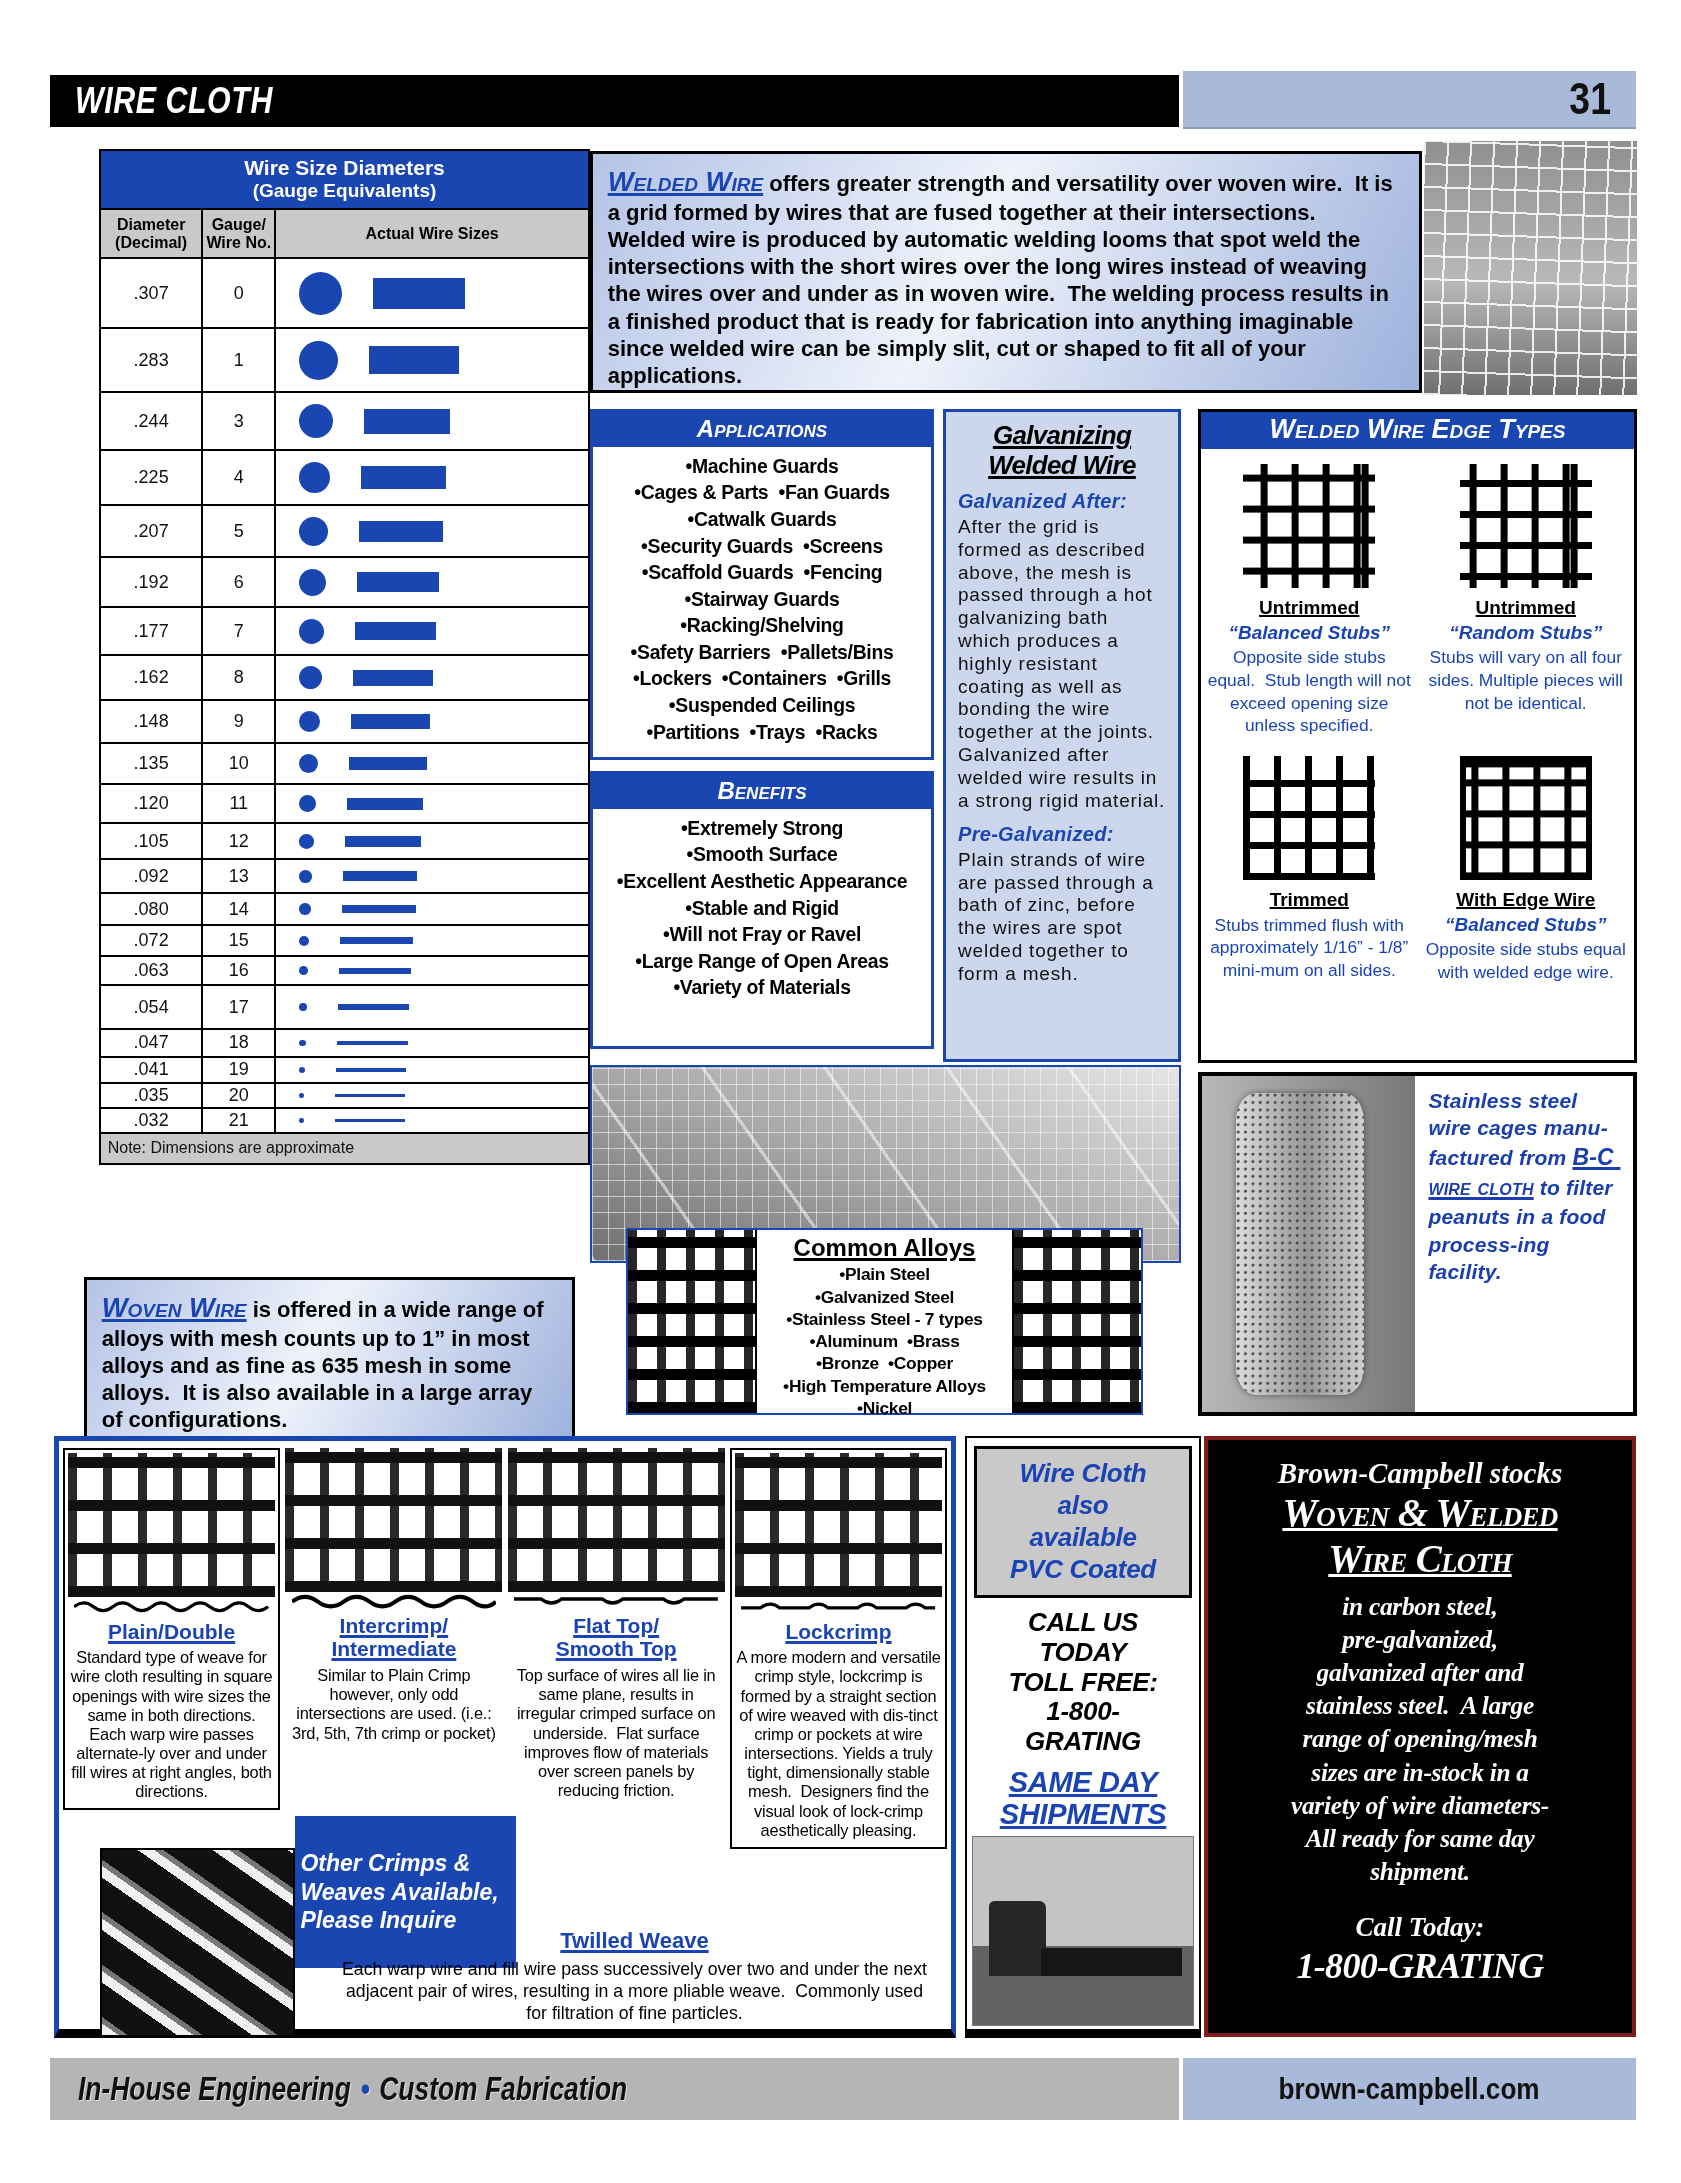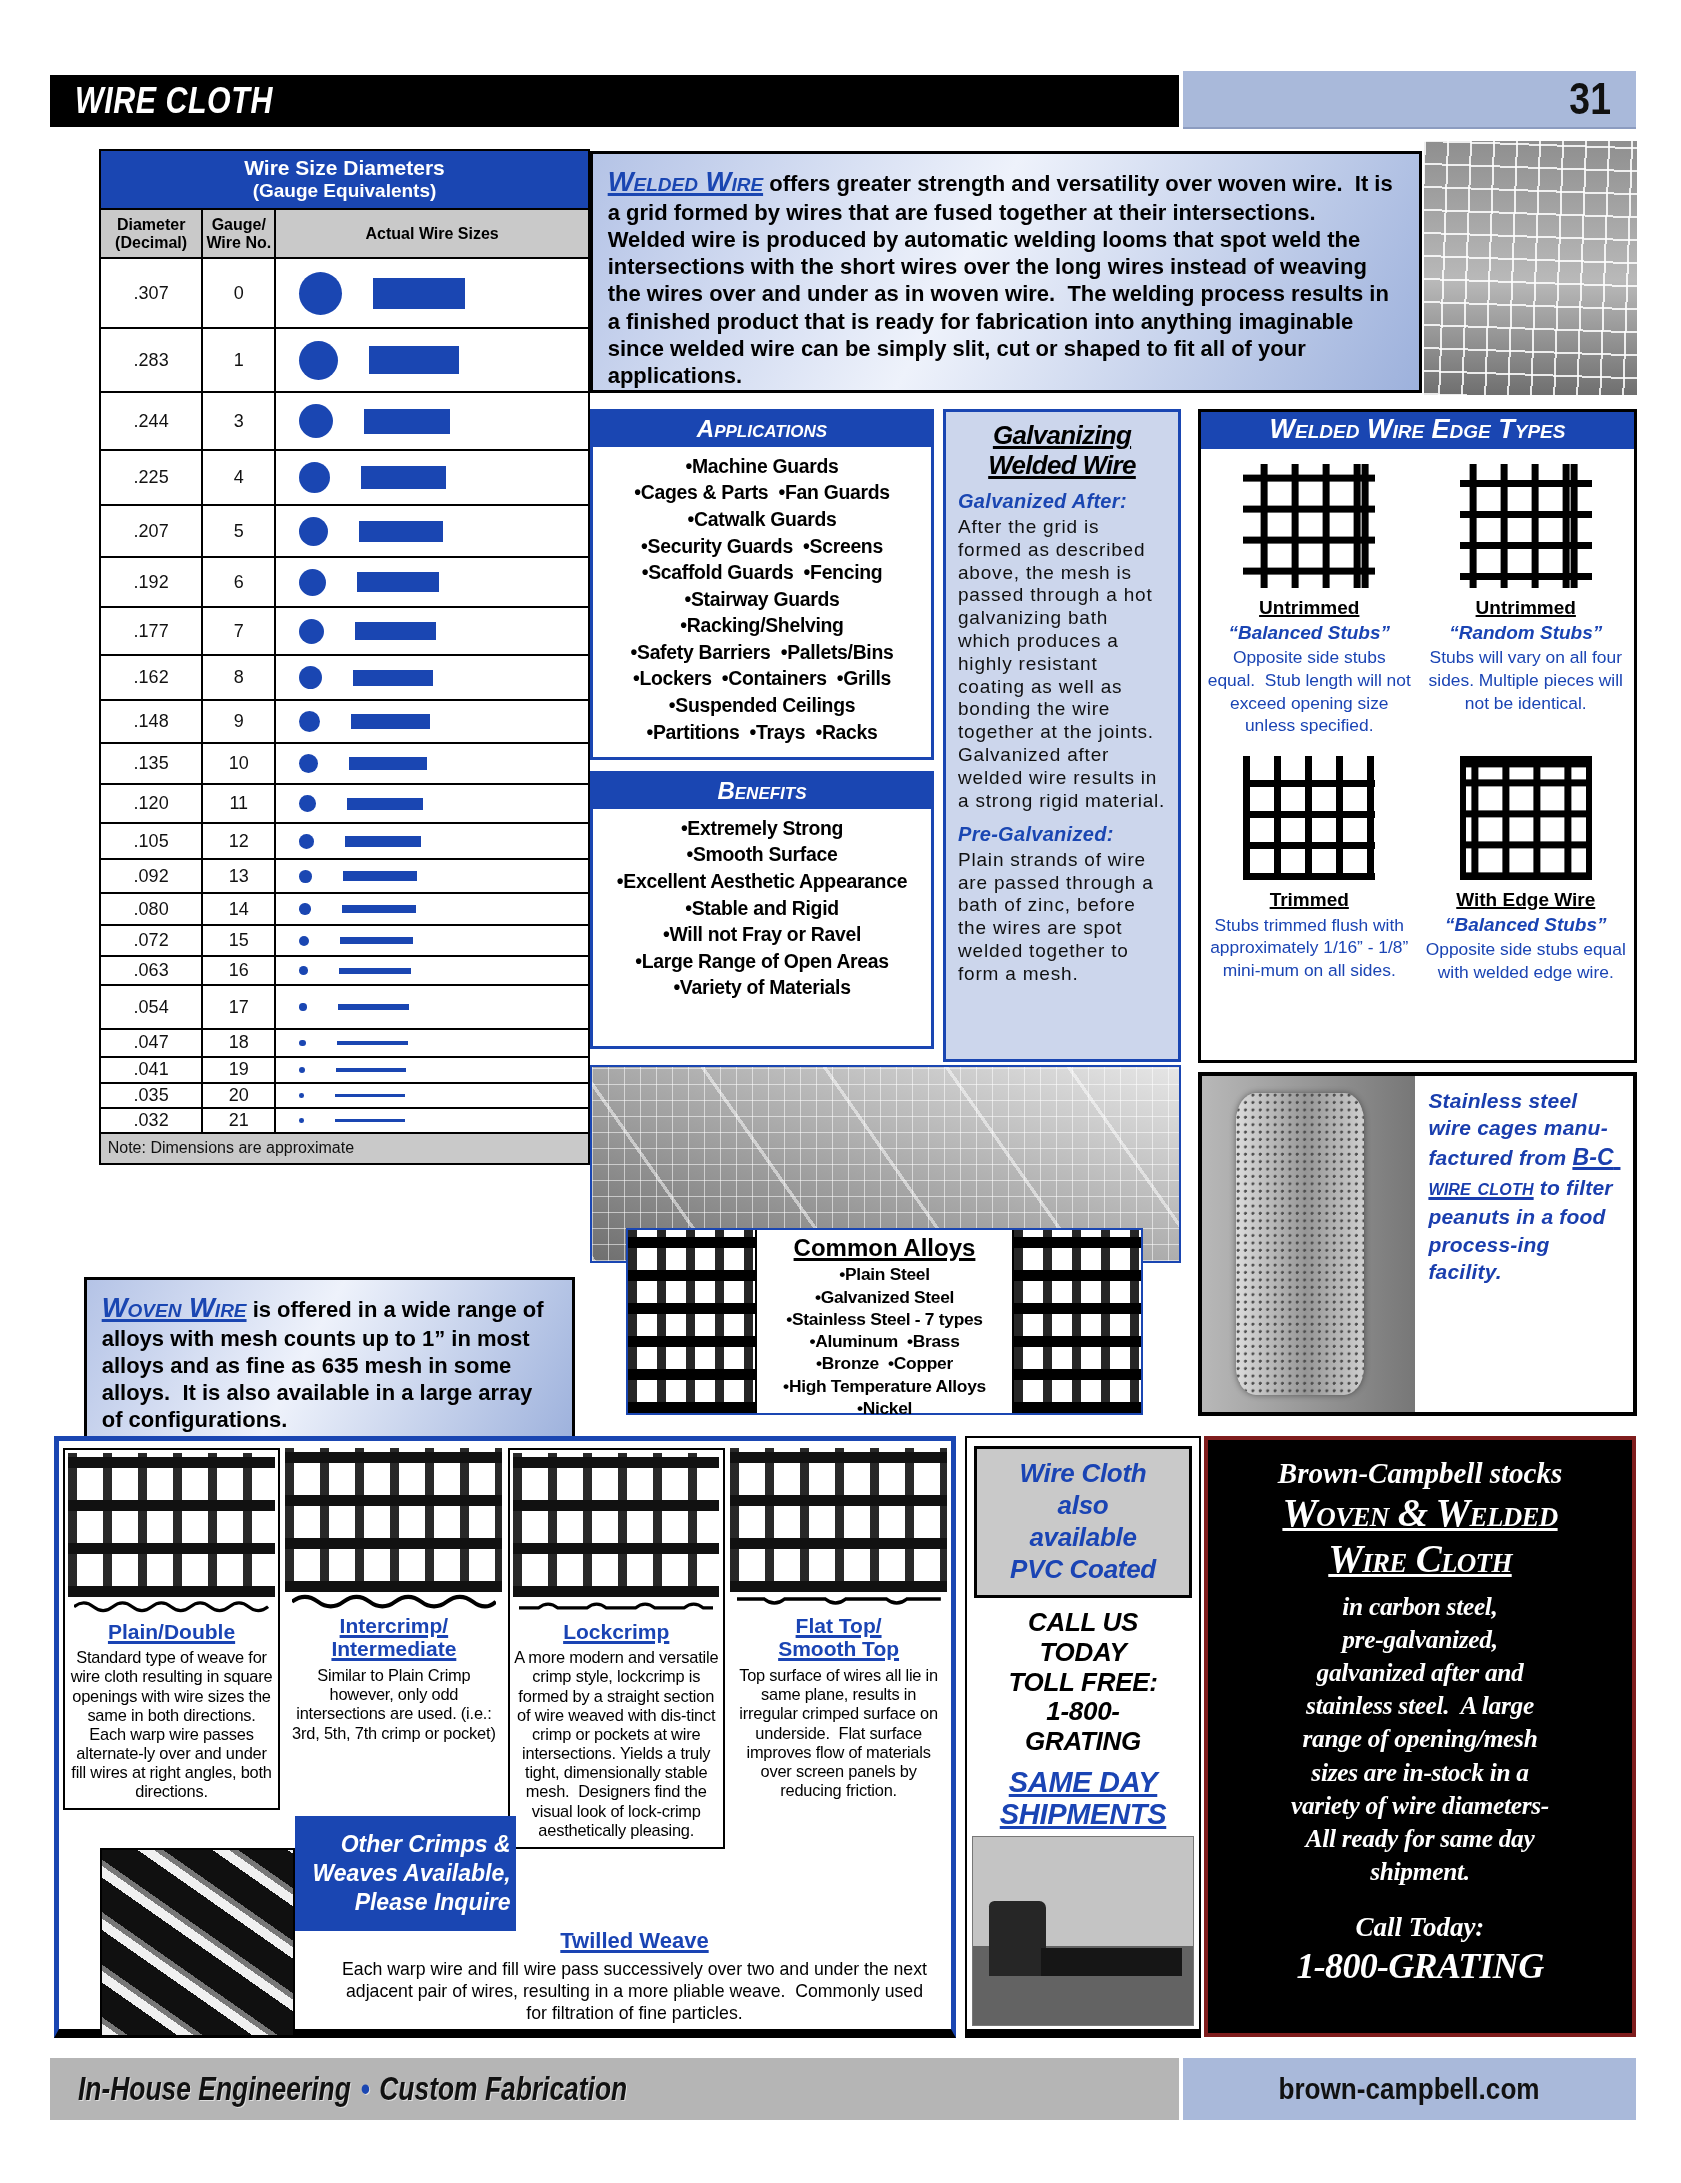--- a/index.html
+++ b/index.html
@@ -108,21 +108,21 @@
   .crimps-hd { background:#1a46b2; color:#fff; text-align:center; font-variant:small-caps; font-style:italic; font-weight:bold; font-size:30px; padding:1.3px 0 5.4px; }
   .ccols { display:flex; gap:5.4px; padding:6.7px 4px 0; align-items:flex-start; }
   .ccol { width:25%; text-align:center; }
   .ccol.boxed { border:2px solid #000; padding:3.3px 3.3px 6.7px; background:#fff; }
   .cmesh { height:144px; margin-bottom:1.3px;
     background-image:repeating-linear-gradient(0deg,#111 0 11.4px,transparent 11.4px 43px),
                      repeating-linear-gradient(90deg,rgba(17,17,17,.9) 0 8.7px,transparent 8.7px 35px); }
   .wave { display:block; width:94%; height:17.4px; margin:0 auto 4px; }
   .cname { color:#1a44b4; font-size:21px; font-weight:bold; text-decoration:underline; text-decoration-thickness:2.7px; line-height:1.1; white-space:pre-line; }
   .ctext { font-size:16.4px; color:#000; line-height:1.17; letter-spacing:-0.2px; margin-top:5.4px; white-space:pre-wrap; }
-  .other-box { left:236px; top:375px; width:221px; height:115px; background:#1a46b2; color:#fff; font-size:23px; font-weight:bold; font-style:italic; text-align:right; display:flex; align-items:center; justify-content:center; line-height:1.25; padding:5.4px; }
+  .other-box { left:236px; top:375px; width:221px; height:152px; background:#1a46b2; color:#fff; font-size:23px; font-weight:bold; font-style:italic; text-align:left; display:flex; align-items:center; justify-content:center; line-height:1.25; padding:5.4px; }
   .twilled { left:281px; top:487px; width:589px; text-align:center; }
   .twilled-title { color:#1a44b4; font-size:22px; font-weight:bold; text-decoration:underline; text-decoration-thickness:2.7px; }
   .twilled-text { font-size:17.7px; color:#000; line-height:1.25; margin-top:4px; white-space:pre-wrap; }
 
   
   .pvc-col { left:965px; top:1436px; width:236px; height:602px; border:2.7px solid #000; border-bottom:9.4px solid #000; background:#fff; }
   .pvc-box { margin:8px 6.7px 0; border:3.3px solid #000; background:#c9c9c9; color:#1a44b4; font-size:26px; font-weight:bold; font-style:italic; text-align:center; line-height:1.22; padding:9.4px 2.7px; white-space:pre-line; letter-spacing:-0.3px; }
   .call { margin-top:10.7px; text-align:center; color:#000; font-size:26px; font-weight:bold; font-style:italic; line-height:1.14; white-space:pre-line; letter-spacing:-0.3px; }
   .same-day { margin-top:9.4px; text-align:center; color:#1a44b4; font-size:29px; font-weight:bold; font-style:italic; line-height:1.12; white-space:pre-line; text-decoration:underline; text-decoration-thickness:2.7px; letter-spacing:-0.3px; }
 
@@ -447,36 +447,36 @@
       </div>
       <div class="ccol">
         <div class="cmesh" style="background-size:auto, 115% 100%;"></div>
         <svg class="wave" viewBox="0 0 300 24">
             <path d="M0 12 Q19 -2 38 12 T76 12 T114 12 T152 12 T190 12 T228 12 T266 12 T300 12" fill="none" stroke="#000" stroke-width="6"></path>
           </svg>
         <div class="cname">Intercrimp/
 Intermediate</div>
         <div class="ctext">Similar to Plain Crimp however, only odd intersections are used. (i.e.: 3rd, 5th, 7th crimp or pocket)</div>
       </div>
-      <div class="ccol boxed">
-        <div class="cmesh"></div>
-        <svg class="wave" viewBox="0 0 300 24">
-            <path d="M0 14 L30 14 Q45 2 60 14 L105 14 Q120 2 135 14 L180 14 Q195 2 210 14 L255 14 Q270 2 285 14 L300 14" fill="none" stroke="#000" stroke-width="5"></path>
-          </svg>
-        <div class="cname">Lockcrimp</div>
-        <div class="ctext">A more modern and versatile crimp style, lockcrimp is formed by a straight section of wire weaved with dis-tinct crimp or pockets at wire intersections. Yields a truly tight, dimensionally stable mesh.  Designers find the visual look of lock-crimp aesthetically pleasing.</div>
-      </div>
       <div class="ccol">
         <div class="cmesh" style="background-size:auto, 120% 100%;"></div>
         <svg class="wave" viewBox="0 0 300 24">
             <path d="M0 8 L40 8 Q55 20 70 8 L130 8 Q145 20 160 8 L220 8 Q235 20 250 8 L300 8" fill="none" stroke="#000" stroke-width="5"></path>
           </svg>
         <div class="cname">Flat Top/
 Smooth Top</div>
         <div class="ctext">Top surface of wires all lie in same plane, results in irregular crimped surface on underside.  Flat surface improves flow of materials over screen panels by reducing friction.</div>
+      </div>
+      <div class="ccol boxed">
+        <div class="cmesh"></div>
+        <svg class="wave" viewBox="0 0 300 24">
+            <path d="M0 14 L30 14 Q45 2 60 14 L105 14 Q120 2 135 14 L180 14 Q195 2 210 14 L255 14 Q270 2 285 14 L300 14" fill="none" stroke="#000" stroke-width="5"></path>
+          </svg>
+        <div class="cname">Lockcrimp</div>
+        <div class="ctext">A more modern and versatile crimp style, lockcrimp is formed by a straight section of wire weaved with dis-tinct crimp or pockets at wire intersections. Yields a truly tight, dimensionally stable mesh.  Designers find the visual look of lock-crimp aesthetically pleasing.</div>
       </div>
     </div>
     <div class="abs closeup-photo"></div>
     <div class="abs other-box">Other Crimps
 &amp; Weaves
 Available,
 Please Inquire</div>
     <div class="abs twilled">
       <div class="twilled-title">Twilled Weave</div>
       <div class="twilled-text">Each warp wire and fill wire pass successively over two and under the next adjacent pair of wires, resulting in a more pliable weave.  Commonly used for filtration of fine particles.</div>

